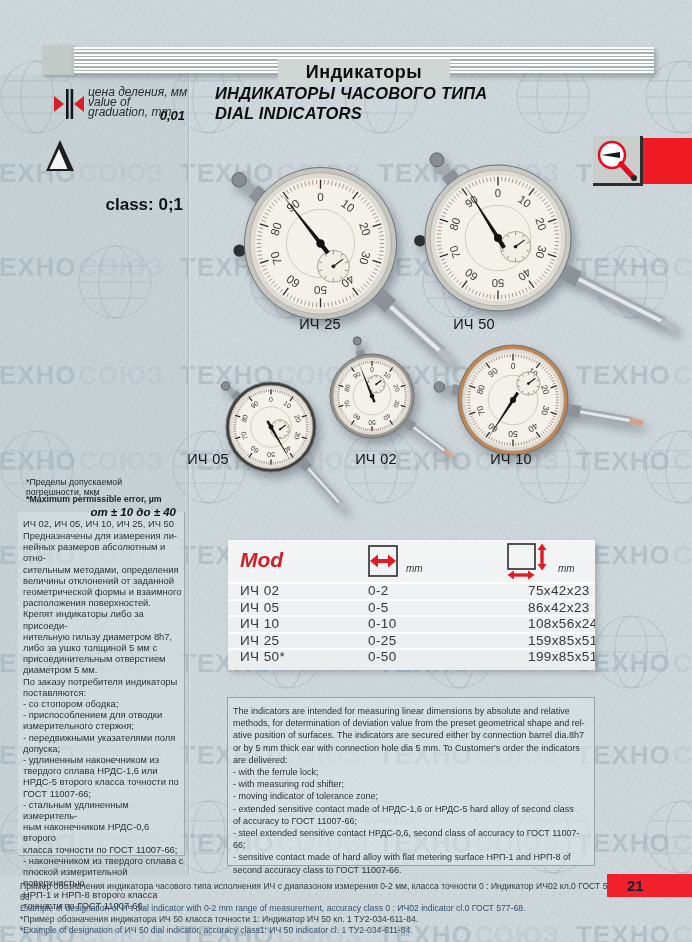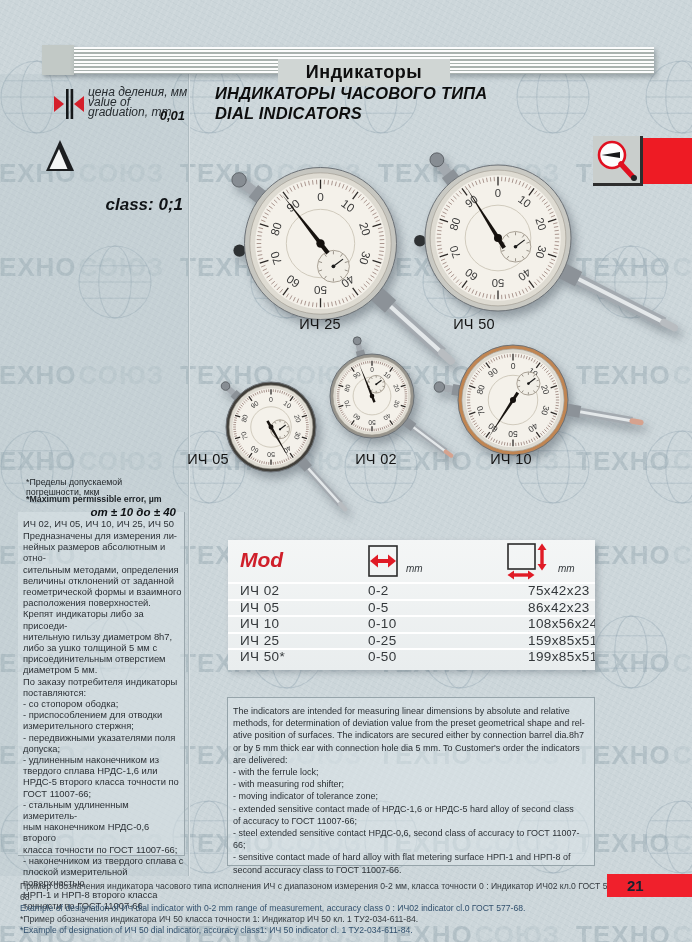--- a/index.html
+++ b/index.html
@@ -36,21 +36,21 @@
     display:flex;align-items:center;justify-content:center;}
   #header-title{background:#d0d6d4;padding:0 28px;line-height:27px;
     font-size:18px;font-weight:bold;color:#0e0e0e;letter-spacing:.5px;margin-top:23px;}
   
   .abs{position:absolute;z-index:4;}
   #grad-labels{left:88px;top:88px;width:102px;font-style:italic;font-size:12px;
     line-height:9.8px;color:#272c30;}
   #grad-value{left:118px;top:108px;width:67px;text-align:right;
     font-weight:bold;font-style:italic;font-size:13px;color:#111;}
   #class-label{left:78px;top:195px;width:105px;text-align:right;
-    font-weight:bold;font-style:italic;font-size:17px;color:#101316;}
+    font-weight:bold;font-size:17px;color:#101316;}
   #error-block{left:26px;top:478px;width:152px;font-size:8.8px;font-weight:normal;
     color:#1d2226;line-height:9.8px;white-space:pre-line;}
   #error-en{left:26px;top:494px;width:160px;font-size:8.8px;font-weight:bold;color:#1d2226;}
   #error-range{left:26px;top:506px;width:150px;text-align:right;font-weight:bold;
     font-style:italic;font-size:11.5px;color:#0e1114;}
   #ru-panel{left:18px;top:512px;width:167px;height:344px;z-index:3;
     background:rgba(218,228,231,.55);
     border-right:1px solid #9aa7ad;border-bottom:1px solid #9aa7ad;
     padding:6px 0 0 5px;box-sizing:border-box;}
   #models-list{font-size:9.4px;color:#2c3136;}

